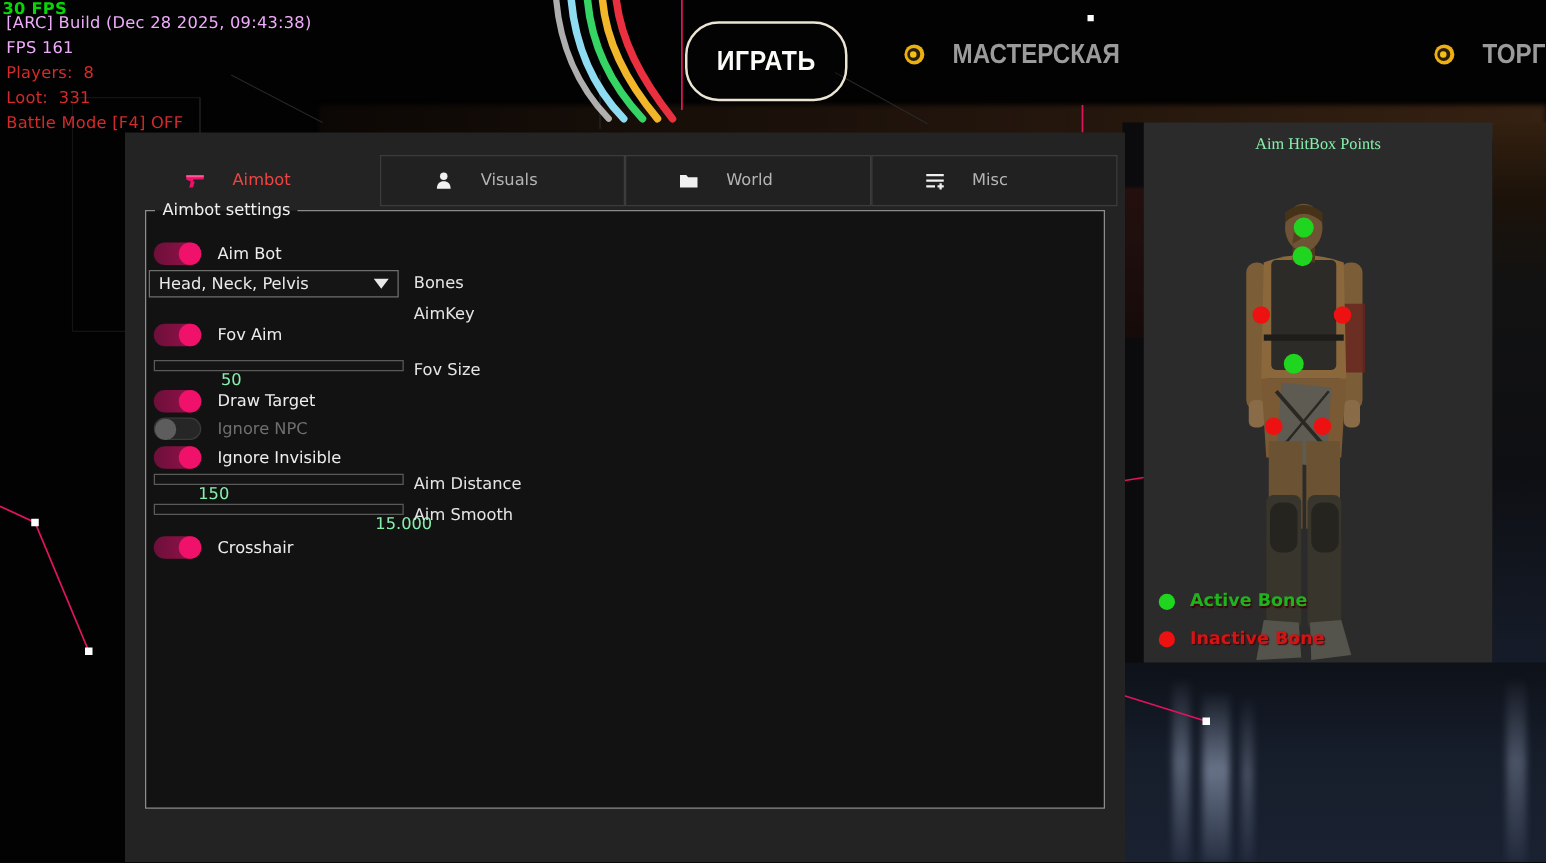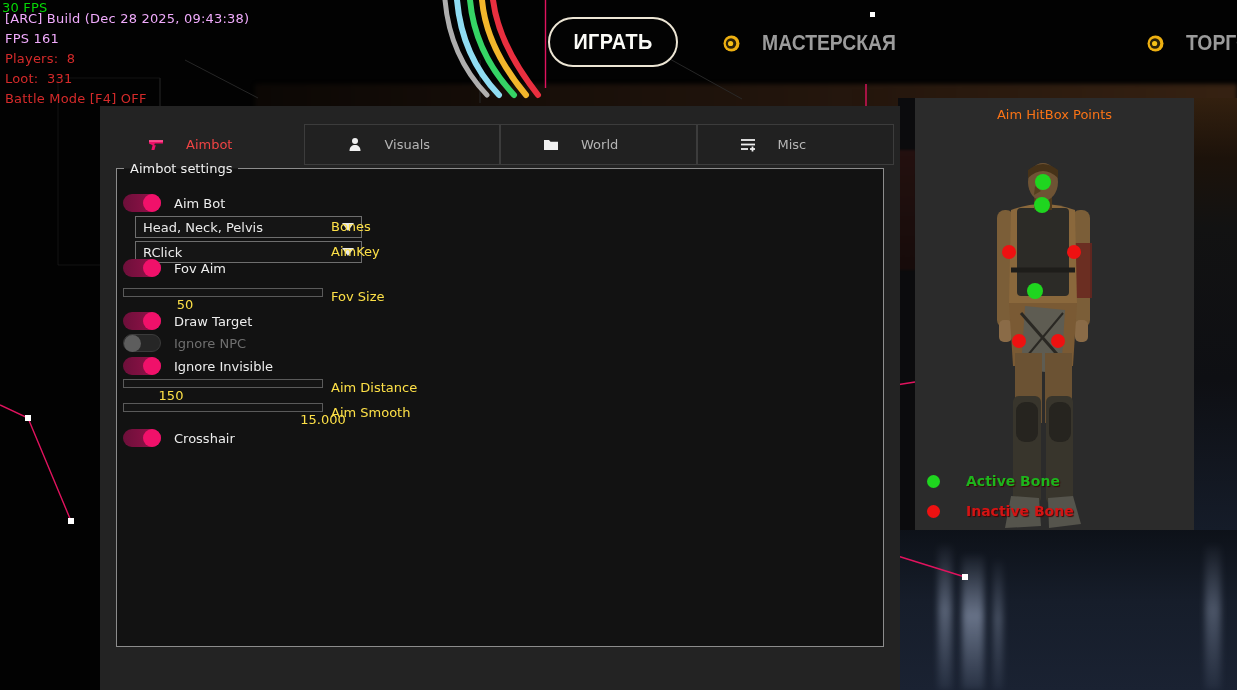--- a/index.html
+++ b/index.html
@@ -12,26 +12,26 @@
   .bg-top-strip{position:absolute;left:255px;top:84px;width:982px;height:28px;
     background:linear-gradient(90deg,rgba(30,18,10,.35),rgba(70,42,24,.5) 60%,rgba(90,56,30,.6));filter:blur(2px);}
   .bg-right-bottom{position:absolute;left:898px;top:528px;width:339px;height:162px;
     background:linear-gradient(180deg,#0d1118 0%,#161d2a 45%,#1a2232 100%);}
   .streak{position:absolute;filter:blur(3px);opacity:.55;background:linear-gradient(180deg,rgba(190,205,235,.05),rgba(200,215,245,.65) 45%,rgba(160,180,215,.15));}
   .bg-left-of-panel{position:absolute;left:898px;top:98px;width:18px;height:432px;background:#0b0b0d;}
   .bg-maroon{position:absolute;left:898px;top:150px;width:18px;height:120px;background:linear-gradient(180deg,#2a1210,#1a0c0a);opacity:.8;filter:blur(1px);}
 
   
   .hud-line{position:absolute;left:5px;font-size:13px;white-space:pre;letter-spacing:.2px;}
-  .hud-green{color:#06d506;left:2px;font-weight:normal;}
+  .hud-green{color:#06d506;left:2px;font-weight:bold;}
   .hud-white{color:#f0abfc;}
   .hud-red{color:#d42a2a;}
 
   
-  .play-btn{position:absolute;left:548px;top:17px;width:130px;height:50px;border:2.5px solid #ece5d4;
+  .play-btn{position:absolute;left:548px;top:17px;width:130px;height:64px;border:2.5px solid #ece5d4;
     border-radius:27px;box-sizing:border-box;display:flex;align-items:center;justify-content:center;
     background:rgba(5,5,5,.35);cursor:pointer;}
   .play-btn span{font-family:"Liberation Sans",sans-serif;font-weight:bold;font-size:22px;color:#fbfbf7;
     letter-spacing:.5px;transform:scaleX(.9);}
   .menu-item{position:absolute;top:28px;height:30px;display:flex;align-items:center;gap:22px;cursor:pointer;}
   .menu-item .lbl{font-family:"Liberation Sans",sans-serif;font-weight:bold;font-size:22px;color:#9b9b9b;
     transform:scaleX(.88);transform-origin:left center;white-space:nowrap;}
   .coin{width:17px;height:17px;flex:0 0 17px;}
 
   
@@ -49,38 +49,38 @@
     background:linear-gradient(180deg,#232323 46%,#121212 54%);line-height:17px;}
   .toggle{width:38px;height:18px;border-radius:9px;position:relative;cursor:pointer;box-sizing:border-box;}
   .toggle.on{background:linear-gradient(90deg,#6d0f3a,#99124b);}
   .toggle.on .knob{position:absolute;right:0;top:0;width:18px;height:18px;border-radius:50%;background:#f0116a;}
   .toggle.off{background:#262626;border:1px solid #3a3a3a;}
   .toggle.off .knob{position:absolute;left:0;top:0;width:17px;height:17px;border-radius:50%;background:#5d5d5d;}
   .trow{position:absolute;left:6px;display:flex;align-items:center;gap:13px;}
   .trow .tl{font-size:13px;color:#ededed;white-space:nowrap;}
   .trow.disabled .tl{color:#6f6f6f;}
 
-  .dropdown{position:absolute;left:18px;width:227px;height:22px;box-sizing:border-box;background:#151515;
+  .dropdown{position:absolute;left:2px;width:200px;height:22px;box-sizing:border-box;background:#151515;
     border:1px solid #6e6e6e;display:flex;align-items:center;cursor:pointer;}
   .dropdown .dval{font-size:13px;color:#eaeaea;padding-left:7px;flex:1;white-space:nowrap;}
   .dropdown .arrow{width:0;height:0;border-left:6px solid transparent;border-right:6px solid transparent;
     border-top:8px solid #e8e8e8;margin-right:7px;}
 
-  .side-label{position:absolute;font-size:13px;color:#fde047;white-space:nowrap;}
+  .side-label{position:absolute;font-size:13px;color:#e5e5e5;white-space:nowrap;}
 
   .slider{position:absolute;left:6px;width:200px;height:9px;box-sizing:border-box;background:#141414;
     border:1px solid #5a5a5a;cursor:pointer;}
   .sfill{height:100%;background:linear-gradient(180deg,#ef1a67 0%,#d51459 55%,#46339e0 78%,#392c85 100%);}
-  .sval{position:absolute;font-size:13px;color:#fde047;transform:translateX(-50%);white-space:nowrap;}
+  .sval{position:absolute;font-size:13px;color:#86efac;transform:translateX(-50%);white-space:nowrap;}
 
   
   .hitbox-panel{position:absolute;left:915px;top:98px;width:279px;height:432px;background:#2b2b2b;}
-  .hb-title{position:absolute;top:9px;left:0;width:100%;text-align:center;font-size:13px;color:#f97316;}
+  .hb-title{position:absolute;top:9px;left:0;width:100%;text-align:center;font-size:13px;color:#86efac;font-family:Liberation Serif, serif;}
   .dot{position:absolute;border-radius:50%;transform:translate(-50%,-50%);}
-  .leg-row{position:absolute;left:12px;display:flex;align-items:center;gap:26px;}
+  .leg-row{position:absolute;left:12px;display:flex;align-items:center;gap:12px;}
   .leg-dot{width:13px;height:13px;border-radius:50%;}
   .leg-text{font-size:14px;font-weight:bold;text-shadow:1px 1px 1px rgba(60,0,0,.9);}
 
   svg{display:block;}
 </style>
 </head>
 <body>
 
 <div id="stage">
 
@@ -202,24 +202,20 @@
           </div>
         <span class="tl">Aim Bot</span>
       </div>
 
       <div class="dropdown" style="top:47px;">
         <span class="dval">Head, Neck, Pelvis</span>
         <span class="arrow"></span>
       </div>
       <span class="side-label" style="left:214px;top:50px;">Bones</span>
 
-      <div class="dropdown" style="top:72px;">
-        <span class="dval">RClick</span>
-        <span class="arrow"></span>
-      </div>
       <span class="side-label" style="left:214px;top:75px;">AimKey</span>
 
       <div class="trow" style="top:90px;">
         <div class="toggle on">
             <div class="knob"></div>
           </div>
         <span class="tl">Fov Aim</span>
       </div>
 
       <div class="slider" style="top:119px;">

